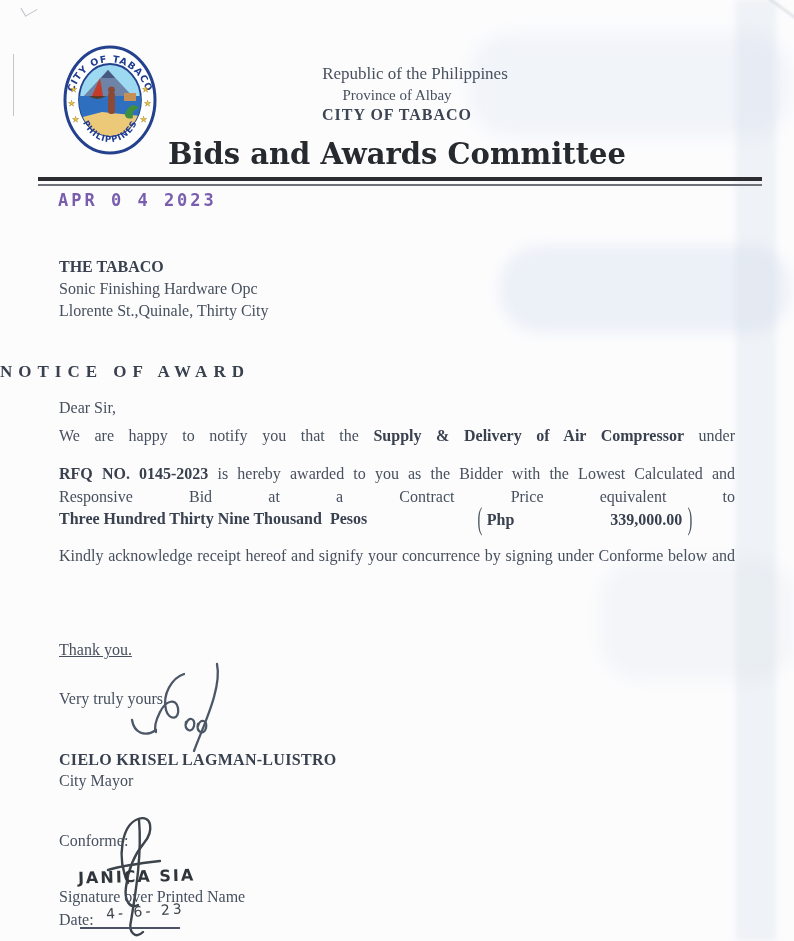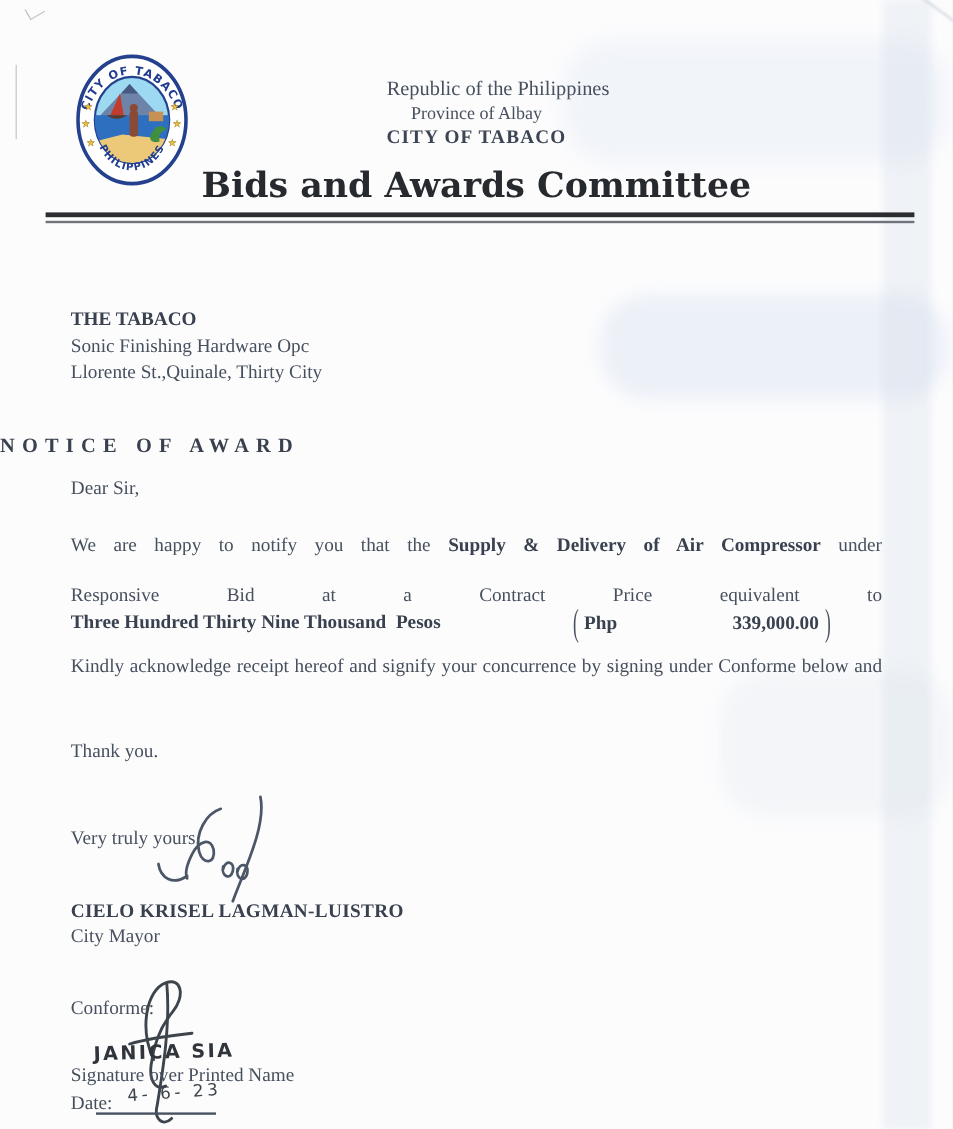--- a/index.html
+++ b/index.html
@@ -43,30 +43,30 @@
   .txt { position: absolute; font-size: 16px; line-height: 22px; }
   .bold { font-weight: bold; color: #39414f; }
   .addr1 { left: 59px; top: 256px; font-weight: bold; color: #39414f; }
   .addr2 { left: 59px; top: 278px; }
   .addr3 { left: 59px; top: 300px; }
   .title { left: 0; top: 361px; width: 794px; text-align: left; font-weight: bold; letter-spacing: 6px; color: #39414f; font-size: 17px; }
   .salutation { left: 59px; top: 397px; }
 
   .jline { position: absolute; left: 59px; width: 676px; font-size: 16px;
            text-align: justify; text-align-last: justify; white-space: normal; }
-  .p1l1 { top: 446px; } .p1l2 { top: 465px; } .p1l3 { top: 488px; }
+  .p1l1 { top: 427px; } .p1l2 { top: 465px; } .p1l3 { top: 488px; }
   .p1l4 { position: absolute; left: 59px; top: 510px; width: 676px; display: flex; justify-content: space-between; font-size: 16px; }
   .amount-group { display: flex; align-items: center; margin-right: 42px; }
   .bracket { display: inline-block; transform: scaleY(1.85) scaleX(.85); font-weight: 400; color: #49525f; font-size: 17px; }
   .amt-cur { margin: 0 96px 0 4px; }
   .amt-val { margin-right: 5px; }
 
   .p2l1 { top: 547px; }
   .p2l2 { left: 59px; top: 569px; }
-  .thanks { left: 59px; top: 616px; }
+  .thanks { left: 59px; top: 639px; text-decoration: underline; }
   .valediction { left: 59px; top: 688px; }
   .signatory { left: 59px; top: 749px; font-weight: bold; color: #39414f; letter-spacing: .3px; }
   .signatory-title { left: 59px; top: 770px; }
 
   .conforme-label { left: 59px; top: 830px; }
   .hand-name {
     position: absolute; left: 78px; top: 867px;
     font-family: "DejaVu Sans", sans-serif; font-size: 16px; font-weight: 600;
     letter-spacing: 2px; color: #2f353b; transform: rotate(-1.5deg);
   }
@@ -138,33 +138,38 @@
     </g>
   </svg>
 
   <div class="hdr-line hdr-country">Republic of the Philippines</div>
   <div class="hdr-line hdr-province">Province of Albay</div>
   <div class="hdr-line hdr-city">CITY OF TABACO</div>
   <div class="hdr-line hdr-office">Bids and Awards Committee</div>
   <div class="rule-top"></div>
   <div class="rule-bottom"></div>
 
+  <div class="stamp">APR 0 4  2023</div>
 
   <div class="txt addr1">THE TABACO</div>
   <div class="txt addr2">Sonic Finishing Hardware Opc</div>
   <div class="txt addr3">Llorente St.,Quinale, Thirty City</div>
 
   <div class="txt title">NOTICE OF AWARD</div>
 
   <div class="txt salutation">Dear Sir,</div>
 
   <div class="jline p1l1">
     <span>We are happy to notify you that the</span>
     <span class="bold">Supply &amp; Delivery of Air Compressor</span>
     <span>under</span>
+  </div>
+  <div class="jline p1l2">
+    <span class="bold">RFQ NO. 0145-2023</span>
+    <span>is hereby awarded to you as the Bidder with the Lowest Calculated and</span>
   </div>
   <div class="jline p1l3">Responsive Bid at a Contract Price equivalent to</div>
   <div class="p1l4">
     <span class="bold">Three Hundred Thirty Nine Thousand&nbsp; Pesos</span>
     <span class="amount-group">
       <span class="bracket">(</span>
       <span class="bold amt-cur">Php</span>
       <span class="bold amt-val">339,000.00</span>
       <span class="bracket">)</span>
     </span>

